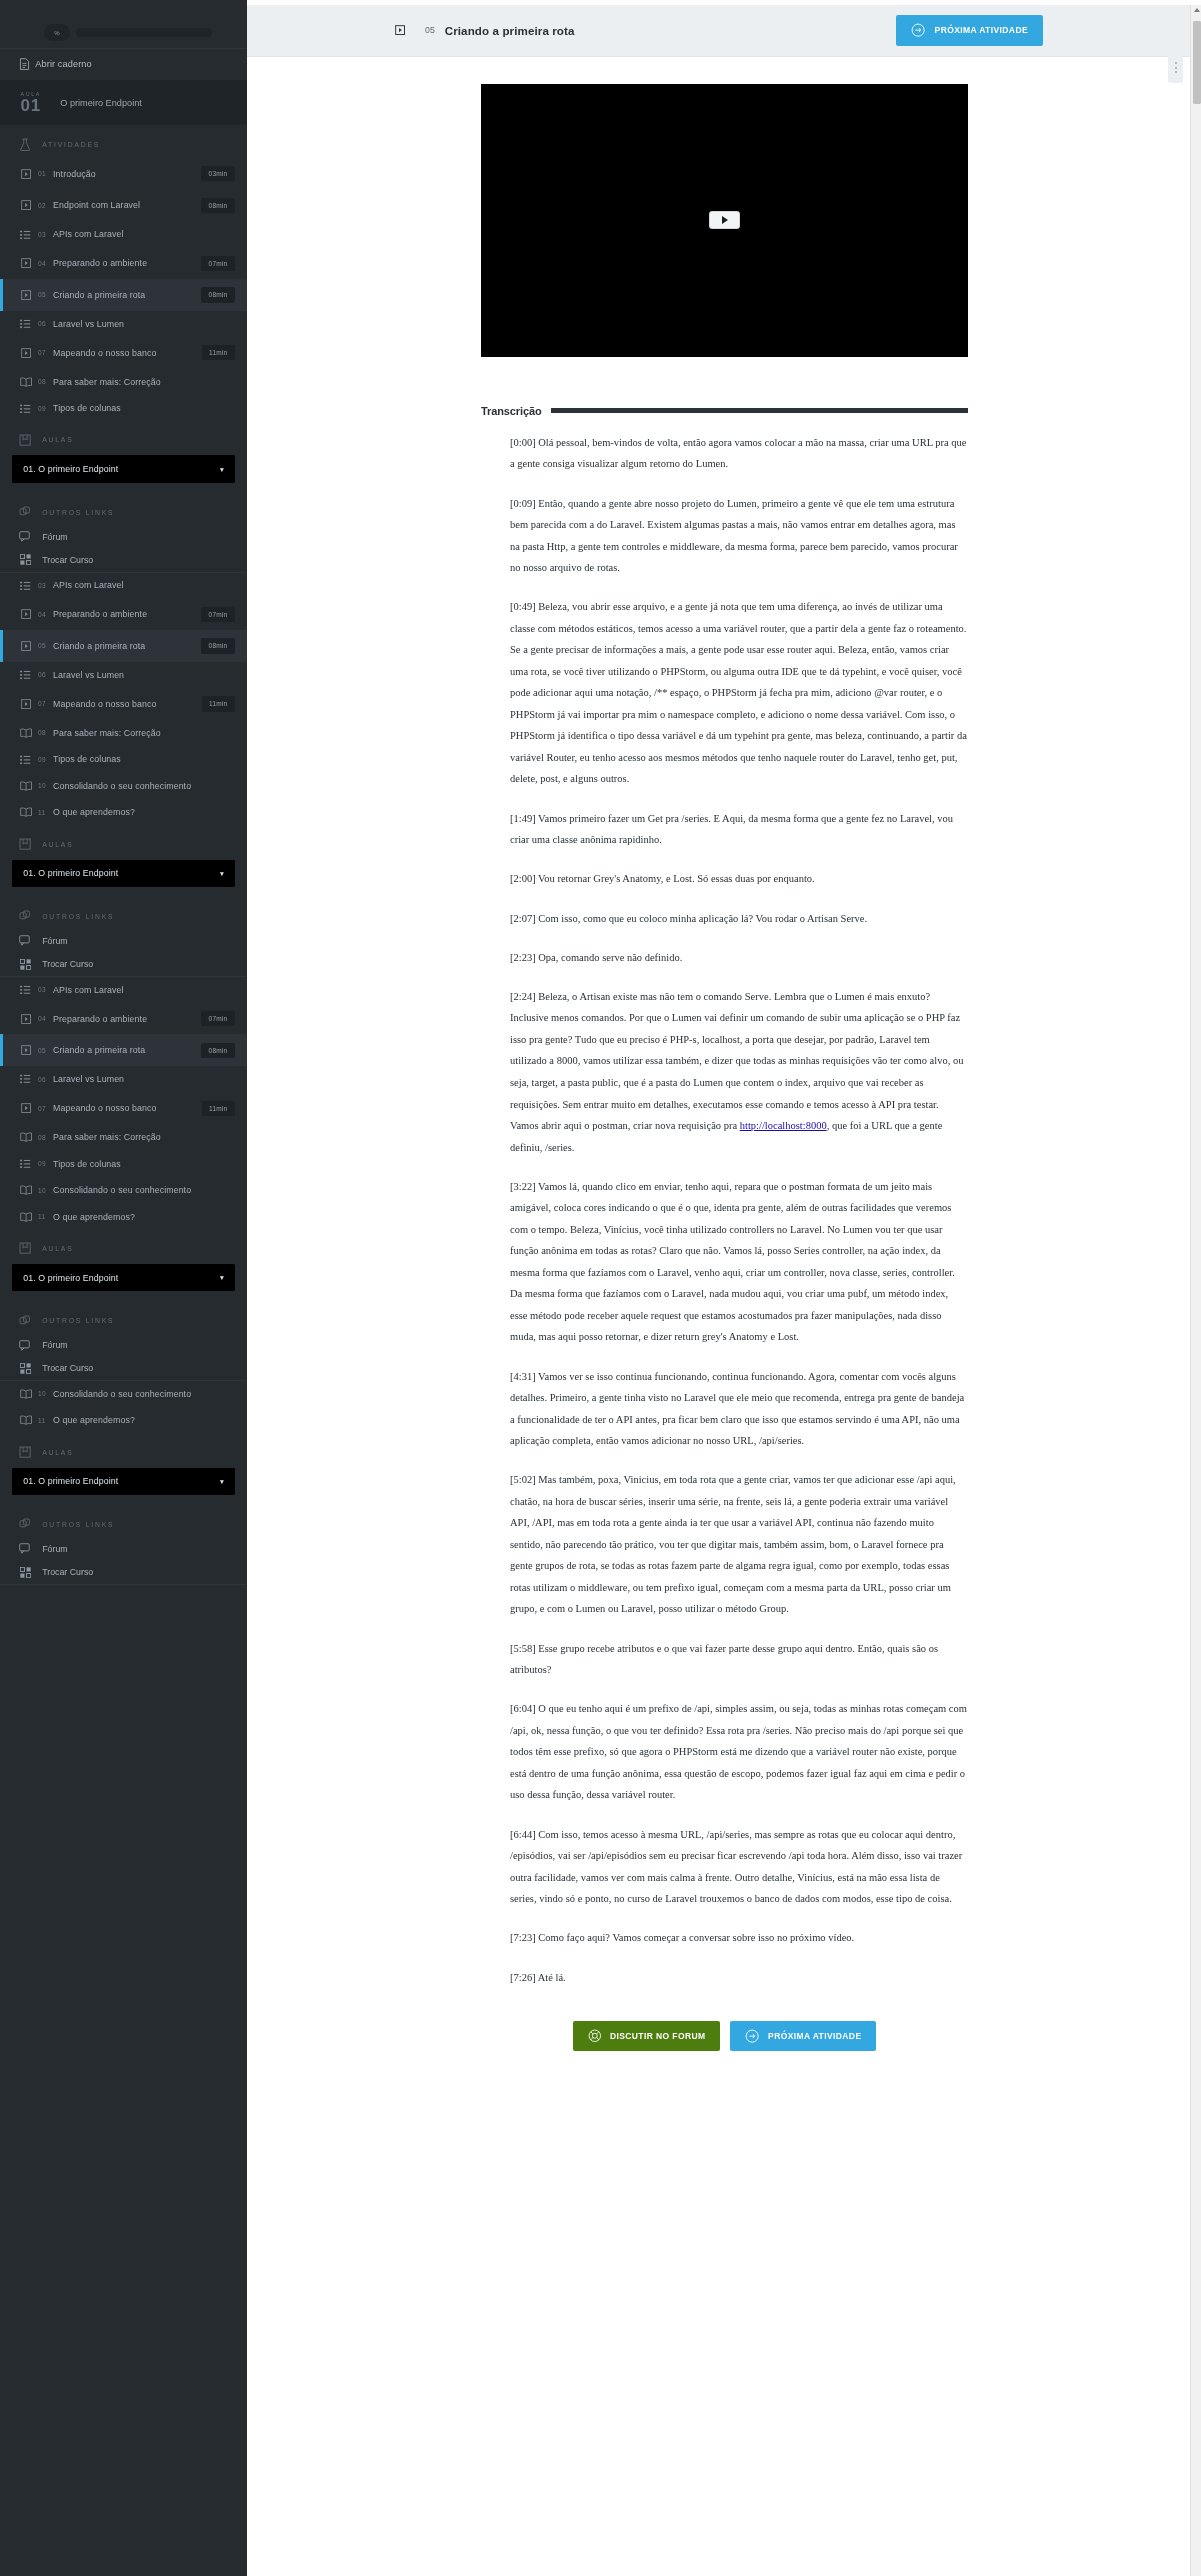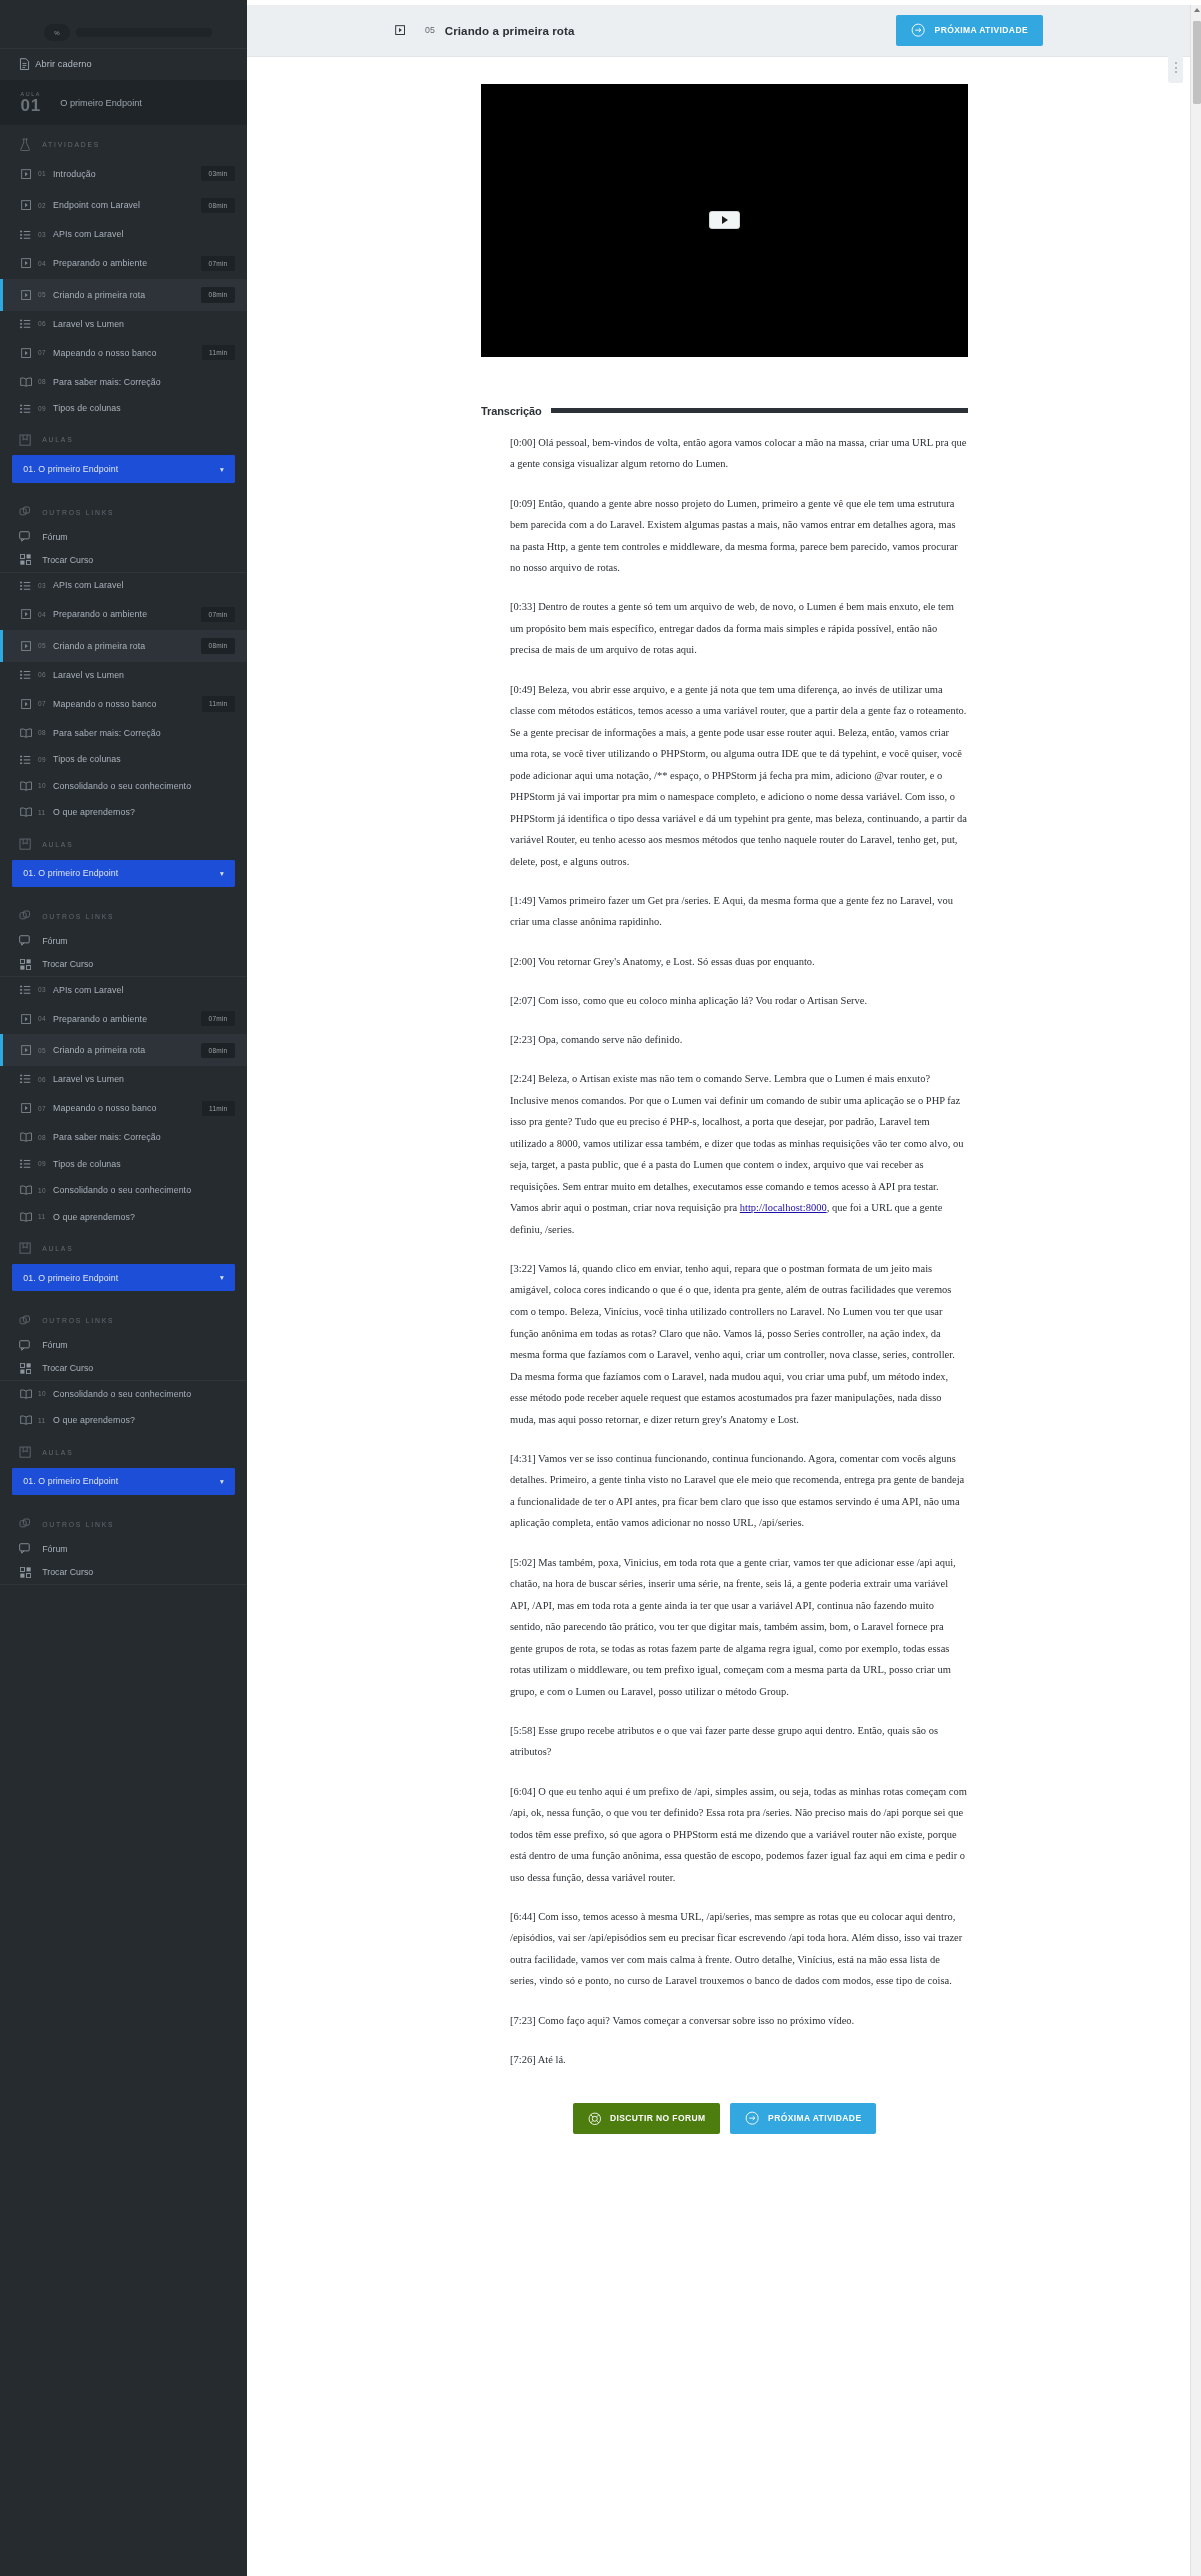--- a/index.html
+++ b/index.html
@@ -89,21 +89,21 @@
     background: #1d2226; color: #9aa3aa; font-size: 6.5px;
     padding: 4.1px 7.5px; border-radius: 2px; letter-spacing: 0.2px;
   }
   .sb-item.active { background: #2d3339; }
   .sb-item.active::before {
     content: ""; position: absolute; left: 0; top: 0; bottom: 0; width: 3.4px; background: #2eaae0;
   }
 
   .sb-select-wrap { padding: 2.7px 12.2px 11px 12.2px; }
   .sb-select {
-    background: #1d4ed8; color: #dfe5ea; font-size: 8.8px;
+    background: #000000; color: #dfe5ea; font-size: 8.8px;
     padding: 8.8px 11px; border-radius: 1.4px;
     display: flex; align-items: center; justify-content: space-between;
     letter-spacing: 0.1px;
   }
   .sb-select .chev { color: #dfe5ea; font-size: 7.5px; }
 
   .sb-link {
     display: flex; align-items: center; gap: 9.5px;
     padding: 6.1px 12.2px 6.1px 17.7px; font-size: 8.8px; color: #a9b2ba;
   }
@@ -811,21 +811,20 @@
   </div>
 
   <div class="content">
     <div class="trans-head">
       <span class="t">Transcrição</span>
       <span class="rule"></span>
     </div>
     <div id="transcript-body">
         <p class="para">[0:00] Olá pessoal, bem-vindos de volta, então agora vamos colocar a mão na massa, criar uma URL pra que a gente consiga visualizar algum retorno do Lumen.</p>
         <p class="para">[0:09] Então, quando a gente abre nosso projeto do Lumen, primeiro a gente vê que ele tem uma estrutura bem parecida com a do Laravel. Existem algumas pastas a mais, não vamos entrar em detalhes agora, mas na pasta Http, a gente tem controles e middleware, da mesma forma, parece bem parecido, vamos procurar no nosso arquivo de rotas.</p>
-        <p class="para">[0:33] Dentro de routes a gente só tem um arquivo de web, de novo, o Lumen é bem mais enxuto, ele tem um propósito bem mais específico, entregar dados da forma mais simples e rápida possível, então não precisa de mais de um arquivo de rotas aqui.</p>
         <p class="para">[0:49] Beleza, vou abrir esse arquivo, e a gente já nota que tem uma diferença, ao invés de utilizar uma classe com métodos estáticos, temos acesso a uma variável router, que a partir dela a gente faz o roteamento. Se a gente precisar de informações a mais, a gente pode usar esse router aqui. Beleza, então, vamos criar uma rota, se você tiver utilizando o PHPStorm, ou alguma outra IDE que te dá typehint, e você quiser, você pode adicionar aqui uma notação, /** espaço, o PHPStorm já fecha pra mim, adiciono @var router, e o PHPStorm já vai importar pra mim o namespace completo, e adiciono o nome dessa variável. Com isso, o PHPStorm já identifica o tipo dessa variável e dá um typehint pra gente, mas beleza, continuando, a partir da variável Router, eu tenho acesso aos mesmos métodos que tenho naquele router do Laravel, tenho get, put, delete, post, e alguns outros.</p>
         <p class="para">[1:49] Vamos primeiro fazer um Get pra /series. E Aqui, da mesma forma que a gente fez no Laravel, vou criar uma classe anônima rapidinho.</p>
         <p class="para">[2:00] Vou retornar Grey's Anatomy, e Lost. Só essas duas por enquanto.</p>
         <p class="para">[2:07] Com isso, como que eu coloco minha aplicação lá? Vou rodar o Artisan Serve.</p>
         <p class="para">[2:23] Opa, comando serve não definido.</p>
         <p class="para">[2:24] Beleza, o Artisan existe mas não tem o comando Serve. Lembra que o Lumen é mais enxuto? Inclusive menos comandos. Por que o Lumen vai definir um comando de subir uma aplicação se o PHP faz isso pra gente? Tudo que eu preciso é PHP-s, localhost, a porta que desejar, por padrão, Laravel tem utilizado a 8000, vamos utilizar essa também, e dizer que todas as minhas requisições vão ter como alvo, ou seja, target, a pasta public, que é a pasta do Lumen que contem o index, arquivo que vai receber as requisições. Sem entrar muito em detalhes, executamos esse comando e temos acesso à API pra testar. Vamos abrir aqui o postman, criar nova requisição pra <a href="#">http://localhost:8000</a>, que foi a URL que a gente definiu, /series.</p>
         <p class="para">[3:22] Vamos lá, quando clico em enviar, tenho aqui, repara que o postman formata de um jeito mais amigável, coloca cores indicando o que é o que, identa pra gente, além de outras facilidades que veremos com o tempo. Beleza, Vinícius, você tinha utilizado controllers no Laravel. No Lumen vou ter que usar função anônima em todas as rotas? Claro que não. Vamos lá, posso Series controller, na ação index, da mesma forma que fazíamos com o Laravel, venho aqui, criar um controller, nova classe, series, controller. Da mesma forma que fazíamos com o Laravel, nada mudou aqui, vou criar uma pubf, um método index, esse método pode receber aquele request que estamos acostumados pra fazer manipulações, nada disso muda, mas aqui posso retornar, e dizer return grey's Anatomy e Lost.</p>
         <p class="para">[4:31] Vamos ver se isso continua funcionando, continua funcionando. Agora, comentar com vocês alguns detalhes. Primeiro, a gente tinha visto no Laravel que ele meio que recomenda, entrega pra gente de bandeja a funcionalidade de ter o API antes, pra ficar bem claro que isso que estamos servindo é uma API, não uma aplicação completa, então vamos adicionar no nosso URL, /api/series.</p>
         <p class="para">[5:02] Mas também, poxa, Vinicius, em toda rota que a gente criar, vamos ter que adicionar esse /api aqui, chatão, na hora de buscar séries, inserir uma série, na frente, seis lá, a gente poderia extrair uma variável API, /API, mas em toda rota a gente ainda ia ter que usar a variável API, continua não fazendo muito sentido, não parecendo tão prático, vou ter que digitar mais, também assim, bom, o Laravel fornece pra gente grupos de rota, se todas as rotas fazem parte de algama regra igual, como por exemplo, todas essas rotas utilizam o middleware, ou tem prefixo igual, começam com a mesma parta da URL, posso criar um grupo, e com o Lumen ou Laravel, posso utilizar o método Group.</p>
         <p class="para">[5:58] Esse grupo recebe atributos e o que vai fazer parte desse grupo aqui dentro. Então, quais são os atributos?</p>

